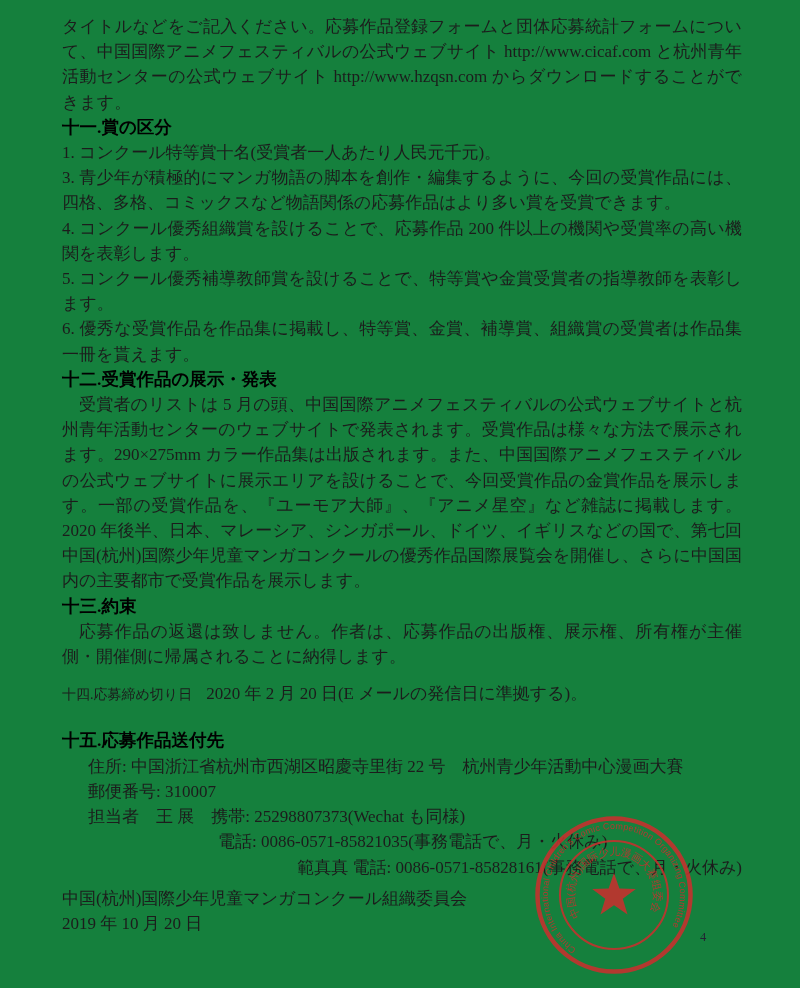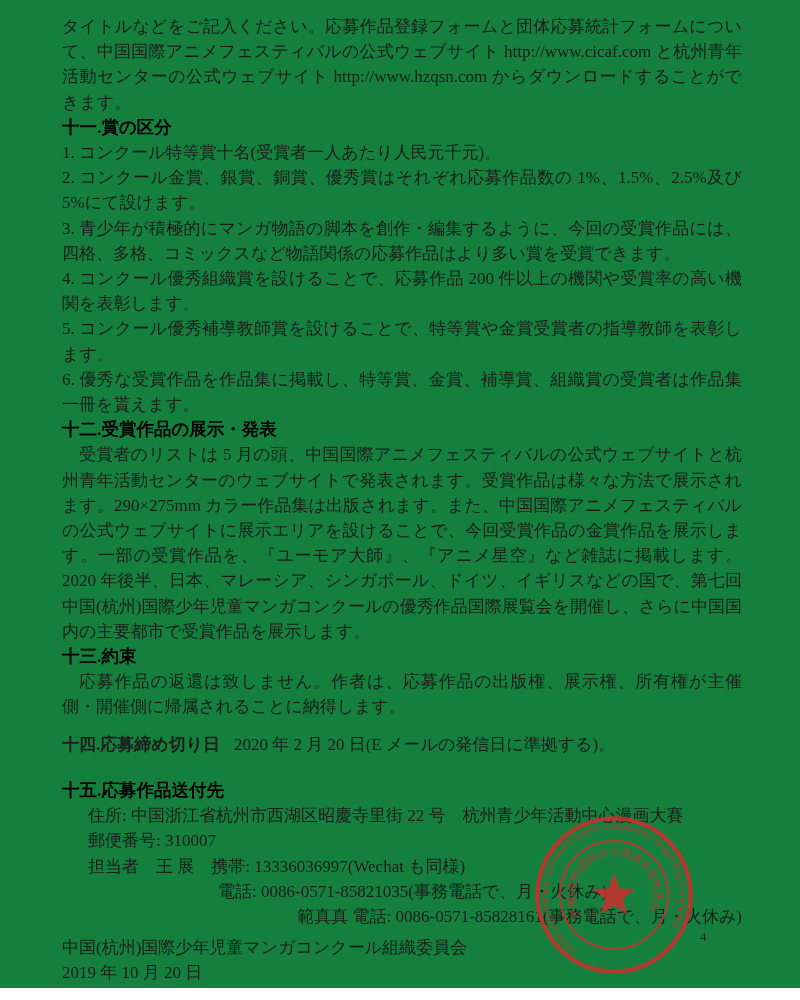--- a/index.html
+++ b/index.html
@@ -26,21 +26,21 @@
   p, h3 { margin: 0; font-weight: normal; }
   h3.sec-heading {
     font-weight: bold;
     color: #000;
     font-size: 17.5px;
     line-height: 25.2px;
     text-align: left;
   }
   .indent1 { text-indent: 1em; }
   .deadline-row { margin-top: 12px; }
-  .deadline-row .h { font-weight: bold; font-size: 17px; }
+  .deadline-row .h { font-weight: normal; font-size: 14px; }
   .deadline-row .v { margin-left: 14px; }
   .send-heading { margin-top: 21px; }
   .c-addr, .c-postal, .c-person { padding-left: 26px; text-align: left; }
   .c-phone1 { padding-left: 156px; text-align: left; }
   .c-phone2 { padding-left: 98px; text-align: right; }
   .committee-line { margin-top: 6px; text-align: left; }
   .sig-date { text-align: left; padding-right: 130px; }
   .page-number {
     position: absolute;
     left: 700px;
@@ -69,38 +69,37 @@
 </head>
 <body>
 
 <div class="page">
   <div class="content">
 
     <p>タイトルなどをご記入ください。応募作品登録フォームと団体応募統計フォームについて、中国国際アニメフェスティバルの公式ウェブサイト http://www.cicaf.com と杭州青年活動センターの公式ウェブサイト http://www.hzqsn.com からダウンロードすることができます。</p>
 
     <h3 class="sec-heading">十一.賞の区分</h3>
     <p>1. コンクール特等賞十名(受賞者一人あたり人民元千元)。</p>
-    <p>2. コンクール金賞、銀賞、銅賞、優秀賞はそれぞれ応募作品数の 1%、1.5%、2.5%及び 5%にて設けます。</p>
     <p>3. 青少年が積極的にマンガ物語の脚本を創作・編集するように、今回の受賞作品には、四格、多格、コミックスなど物語関係の応募作品はより多い賞を受賞できます。</p>
     <p>4. コンクール優秀組織賞を設けることで、応募作品 200 件以上の機関や受賞率の高い機関を表彰します。</p>
     <p>5. コンクール優秀補導教師賞を設けることで、特等賞や金賞受賞者の指導教師を表彰します。</p>
     <p>6. 優秀な受賞作品を作品集に掲載し、特等賞、金賞、補導賞、組織賞の受賞者は作品集一冊を貰えます。</p>
 
     <h3 class="sec-heading">十二.受賞作品の展示・発表</h3>
     <p class="indent1">受賞者のリストは 5 月の頭、中国国際アニメフェスティバルの公式ウェブサイトと杭州青年活動センターのウェブサイトで発表されます。受賞作品は様々な方法で展示されます。290×275mm カラー作品集は出版されます。また、中国国際アニメフェスティバルの公式ウェブサイトに展示エリアを設けることで、今回受賞作品の金賞作品を展示します。一部の受賞作品を、『ユーモア大師』、『アニメ星空』など雑誌に掲載します。2020 年後半、日本、マレーシア、シンガポール、ドイツ、イギリスなどの国で、第七回中国(杭州)国際少年児童マンガコンクールの優秀作品国際展覧会を開催し、さらに中国国内の主要都市で受賞作品を展示します。</p>
 
     <h3 class="sec-heading">十三.約束</h3>
     <p class="indent1">応募作品の返還は致しません。作者は、応募作品の出版権、展示権、所有権が主催側・開催側に帰属されることに納得します。</p>
 
     <p class="deadline-row"><span class="h">十四.応募締め切り日</span><span class="v">2020 年 2 月 20 日(E メールの発信日に準拠する)。</span></p>
 
     <h3 class="sec-heading send-heading">十五.応募作品送付先</h3>
     <p class="c-addr">住所: 中国浙江省杭州市西湖区昭慶寺里街 22 号　杭州青少年活動中心漫画大賽</p>
     <p class="c-postal">郵便番号: 310007</p>
-    <p class="c-person">担当者　王 展　携帯: 13336036997(Wechat も同様)</p>
+    <p class="c-person">担当者　王 展　携帯: 25298807373(Wechat も同様)</p>
     <p class="c-phone1">電話: 0086-0571-85821035(事務電話で、月・火休み)</p>
     <p class="c-phone2">範真真 電話: 0086-0571-85828161(事務電話で、月・火休み)</p>
 
     <p class="committee-line">中国(杭州)国際少年児童マンガコンクール組織委員会</p>
     <p class="sig-date">2019 年 10 月 20 日</p>
   </div>
 
   <svg class="stamp" viewBox="0 0 174 174" xmlns="http://www.w3.org/2000/svg">
     <defs>
       <path id="arc-en" d="M 49.14 141.06 A 66 66 0 1 1 124.86 141.06" fill="none"></path>

